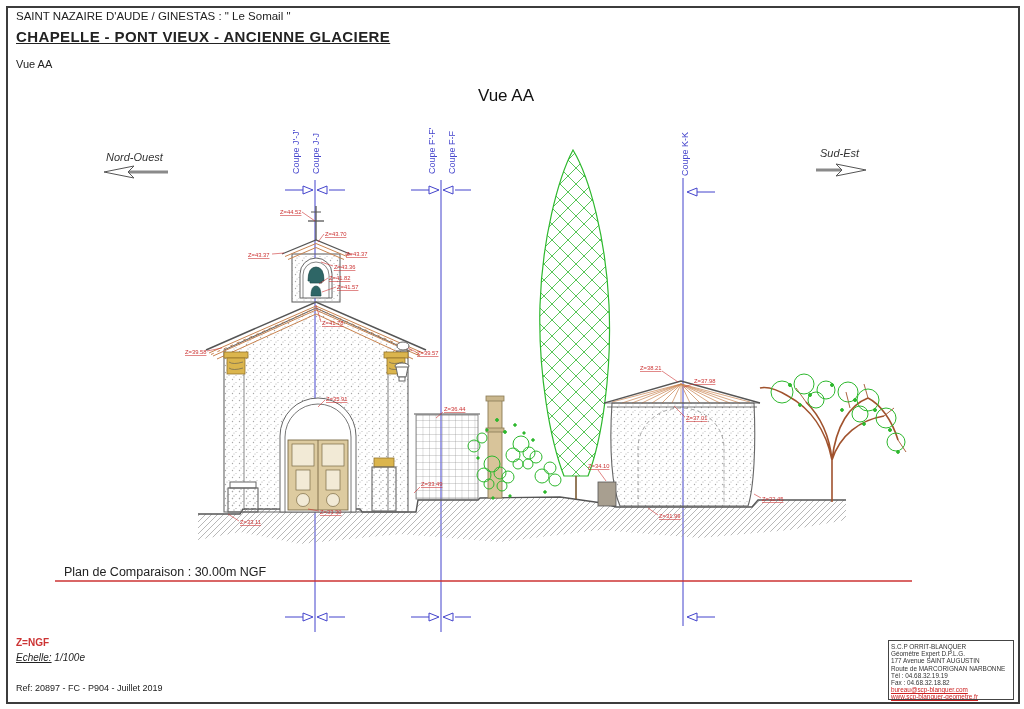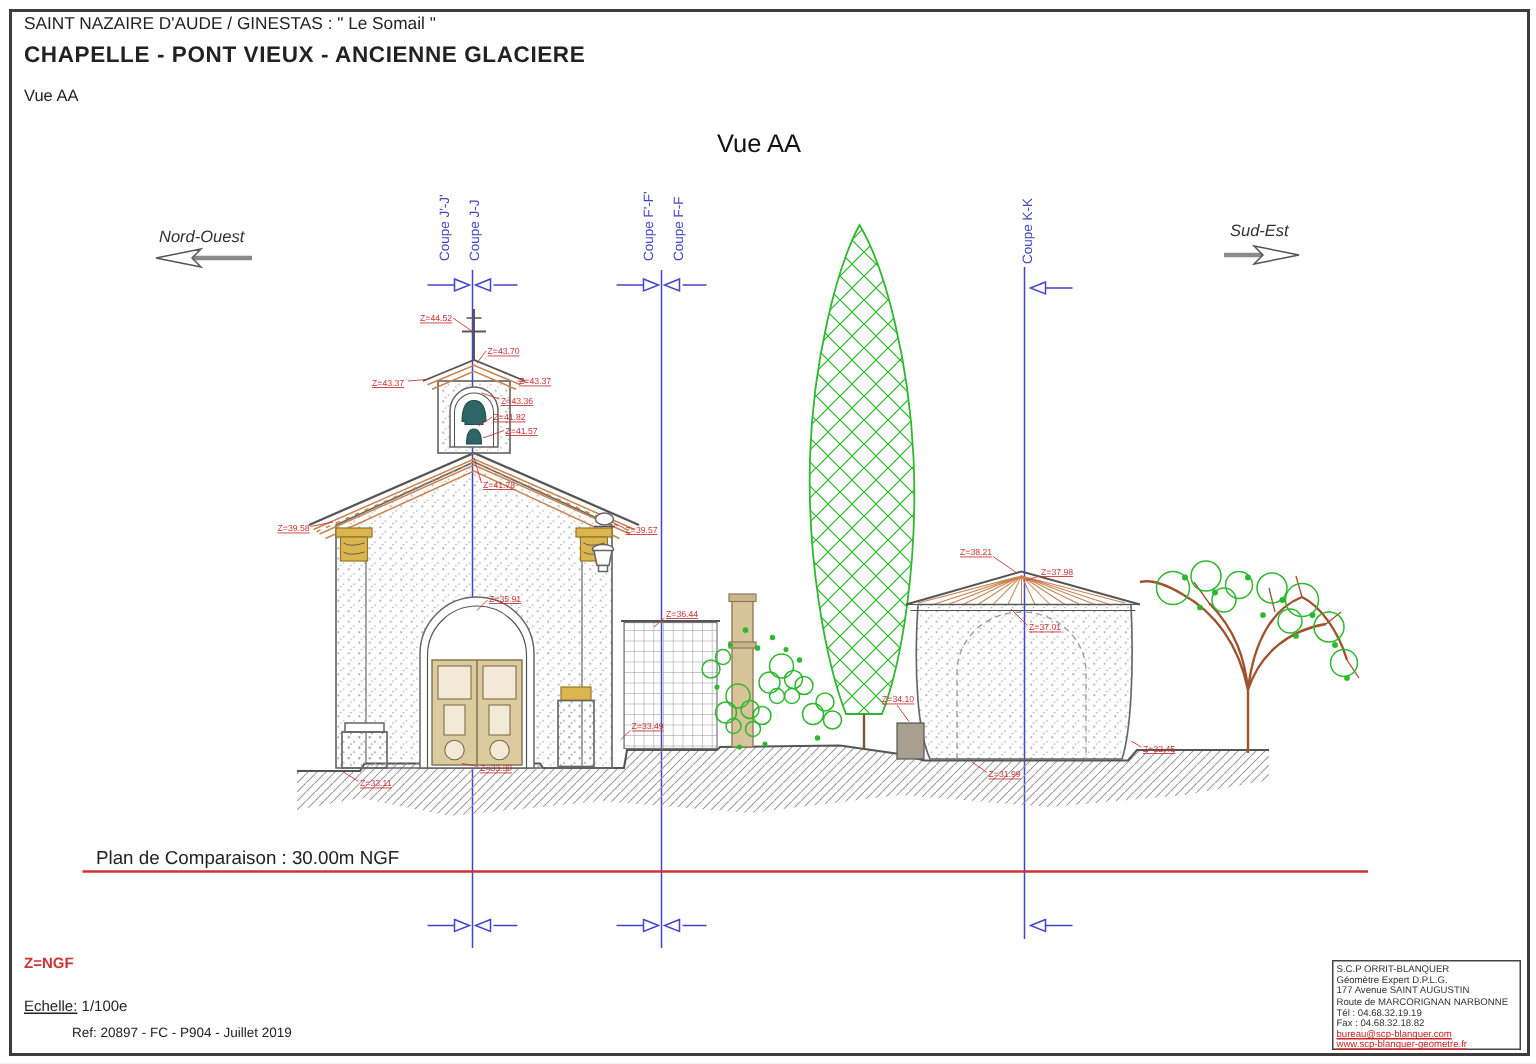--- a/index.html
+++ b/index.html
@@ -1,43 +1,43 @@
 <!DOCTYPE html>
 <html><head>
 <meta charset="utf-8">
 <style>
   html,body{margin:0;padding:0;background:#e8e8e8;}
   .page{position:relative;width:1024px;height:709px;background:#fff;overflow:hidden;
         font-family:"Liberation Sans", sans-serif;color:#222;}
   .frame{position:absolute;left:6px;top:6px;width:1010px;height:694px;border:2px solid #3c3c3c;}
   .hdr{position:absolute;left:16px;}
   .hdr-location{top:10px;font-size:11.5px;}
-  .hdr-title{top:28px;font-size:15px;font-weight:bold;letter-spacing:.4px;}
+  .hdr-title{top:28px;font-size:15px;font-weight:bold;letter-spacing:.4px;text-decoration:underline;}
   .hdr-sub{top:58px;font-size:11px;}
   svg.drawing{position:absolute;left:0;top:0;width:1024px;height:709px;}
   .viewtitle{font:17px "Liberation Sans",sans-serif;fill:#111;}
   .orient{font:italic 11px "Liberation Sans",sans-serif;fill:#333;}
   .bluet{font:9px "Liberation Sans",sans-serif;fill:#4343cc;}
   .blue{stroke:#4343cc;stroke-width:1;fill:none;}
   .bluehead{fill:#fff;stroke:#4343cc;stroke-width:1;}
   .elv{font:5.8px "Liberation Sans",sans-serif;fill:#cc3333;text-decoration:underline;}
   .rl{stroke:#cc3333;stroke-width:.6;}
   .stone{fill:url(#stipple);stroke:#666;stroke-width:1.1;}
   .dark{stroke:#555;fill:none;}
   .orange{stroke:#c8834f;fill:none;}
   .green{stroke:#2db82d;fill:none;}
   .gdot{fill:#2db82d;}
   .gold{fill:#dbb54d;stroke:#96762c;stroke-width:.8;}
   .white{fill:#fff;stroke:#666;stroke-width:1;}
   .datumtxt{font:12.5px "Liberation Sans",sans-serif;fill:#222;}
   .ftr{position:absolute;left:16px;}
   .ftr-z{top:637px;font-size:10px;color:#cc3333;font-weight:bold;}
-  .ftr-sc{top:666px;font-size:10px;}
+  .ftr-sc{top:652px;font-size:10px;font-style:italic;}
   .ftr-sc .ul{text-decoration:underline;}
-  .ftr-ref{top:683px;font-size:9px;margin-left:32px;}
+  .ftr-ref{top:683px;font-size:9px;}
   .stamp{position:absolute;left:888px;top:640px;width:126px;height:60px;border:1px solid #444;
          font-size:6.4px;line-height:7.2px;padding:2px 2px;box-sizing:border-box;color:#333;}
   .stamp .red{color:#cc2222;text-decoration:underline;}
 </style>
 </head>
 <body>
 
 <div class="page">
   <div class="frame"></div>
 

